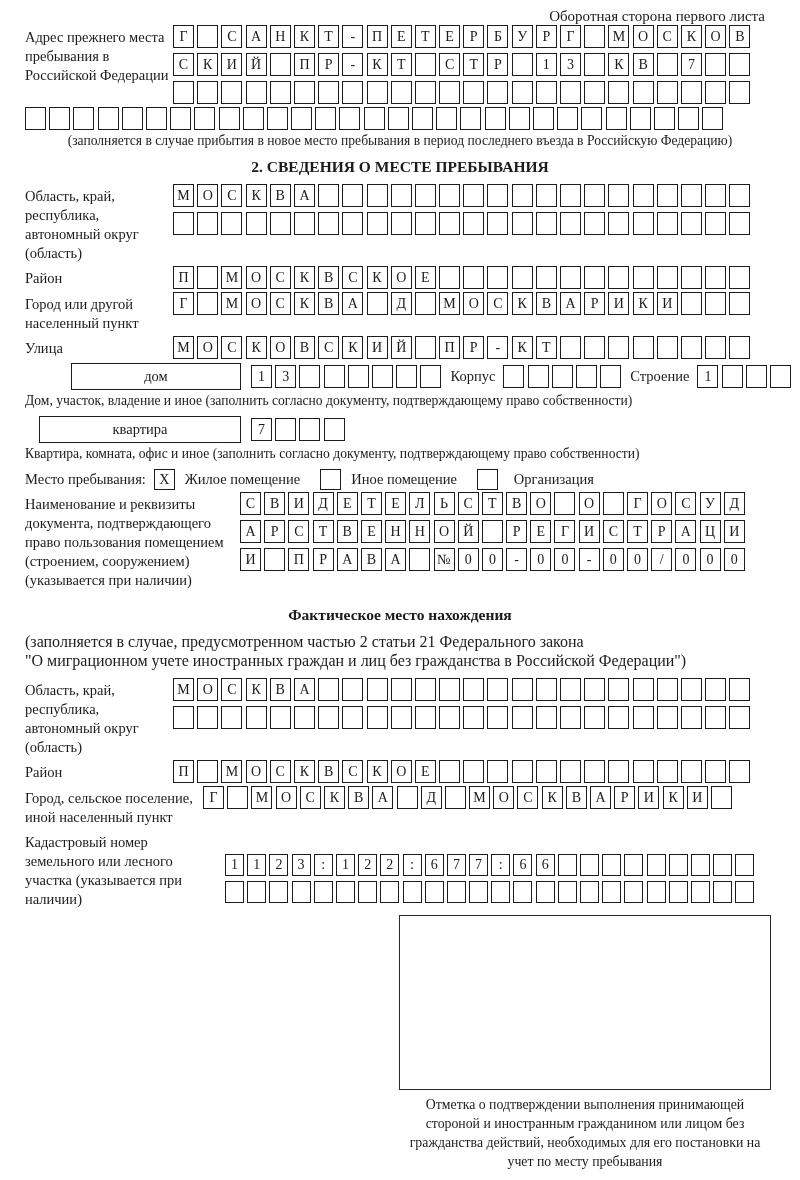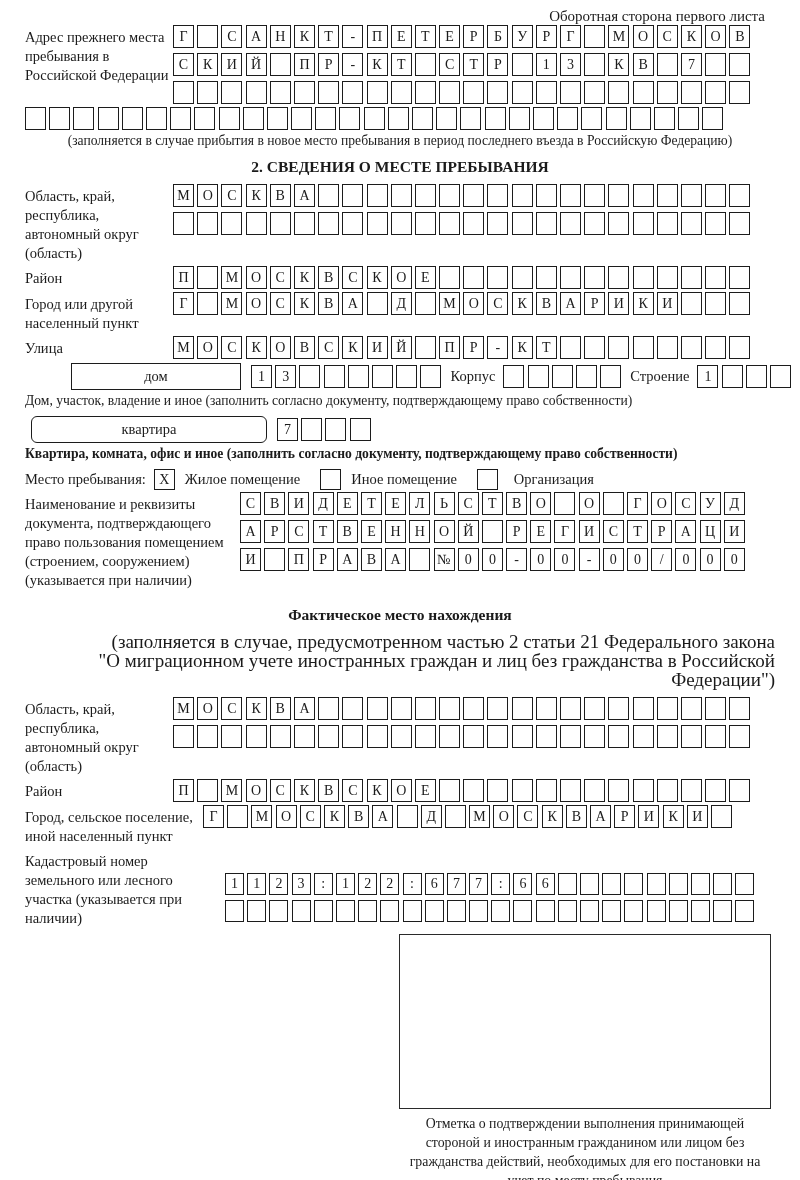--- a/index.html
+++ b/index.html
@@ -25,31 +25,31 @@
   .cell-sm{width:19px;height:22px;}
   .note{text-align:center;font-size:13.6px;line-height:18px;margin:2px 0 6px 0;}
   .sec-title{text-align:center;font-weight:bold;font-size:15.5px;margin:8px 0 8px 0;}
 
   .inline-row{display:flex;align-items:center;margin:4px 0 2px 0;}
   .boxfield{
     border:1.6px solid #1c1c1c;height:27px;box-sizing:border-box;
     display:flex;align-items:center;justify-content:center;flex-shrink:0;margin-left:46px;
   }
   .box-dom{width:170px;margin-right:10px;}
-  .box-kv{width:236px;margin-left:6px;margin-right:10px;border-radius:6px;}
+  .box-kv{width:202px;margin-left:14px;margin-right:10px;}
   .inline-label{padding:0 8px 0 6px;white-space:nowrap;}
 
   .stay-row{display:flex;align-items:center;margin:6px 0 2px 0;}
   .chk{
     width:21px;height:21px;border:1.6px solid #1c1c1c;box-sizing:border-box;
     display:flex;align-items:center;justify-content:center;font-size:14px;flex-shrink:0;
   }
   .stay-note{width:470px;margin-left:95px;text-align:center;font-size:13.6px;margin-bottom:6px;}
 
-  .act-note{text-align:right;font-size:19px;line-height:19px;margin:0 0 8px 0;}
+  .act-note{text-align:left;font-size:16px;line-height:19px;margin:0 0 8px 0;}
   .cad-cellrows{margin-top:24px;margin-left:30px;}
 
   .stamp-wrap{margin-left:374px;margin-top:6px;width:372px;}
   .stamp-box{height:175px;border:1.6px solid #2a2a2a;box-sizing:border-box;background:#fff;}
   .stamp-note{text-align:center;font-size:13.8px;line-height:19px;margin-top:5px;}
 </style>
 </head>
 <body>
 
 <div class="page">
@@ -354,21 +354,21 @@
 
   <div class="inline-row">
     <div class="boxfield box-kv">квартира</div>
     <div class="cells">
         <div class="cell">7</div>
         <div class="cell"></div>
         <div class="cell"></div>
         <div class="cell"></div>
       </div>
   </div>
-  <div class="note" style="text-align:left;font-weight:bold;">Квартира, комната, офис и иное (заполнить согласно документу, подтверждающему право собственности)</div>
+  <div class="note" style="text-align:left;">Квартира, комната, офис и иное (заполнить согласно документу, подтверждающему право собственности)</div>
 
   <div class="stay-row">
     <div style="margin-right:8px;">Место пребывания:</div>
     <div class="chk">X</div>
     <div style="margin:0 20px 0 10px;">Жилое помещение</div>
     <div class="chk"></div>
     <div style="margin:0 20px 0 10px;">Иное помещение</div>
     <div class="chk"></div>
     <div style="margin:0 4px 0 16px;font-family:Liberation Serif, serif;">Организация</div>
   </div>

